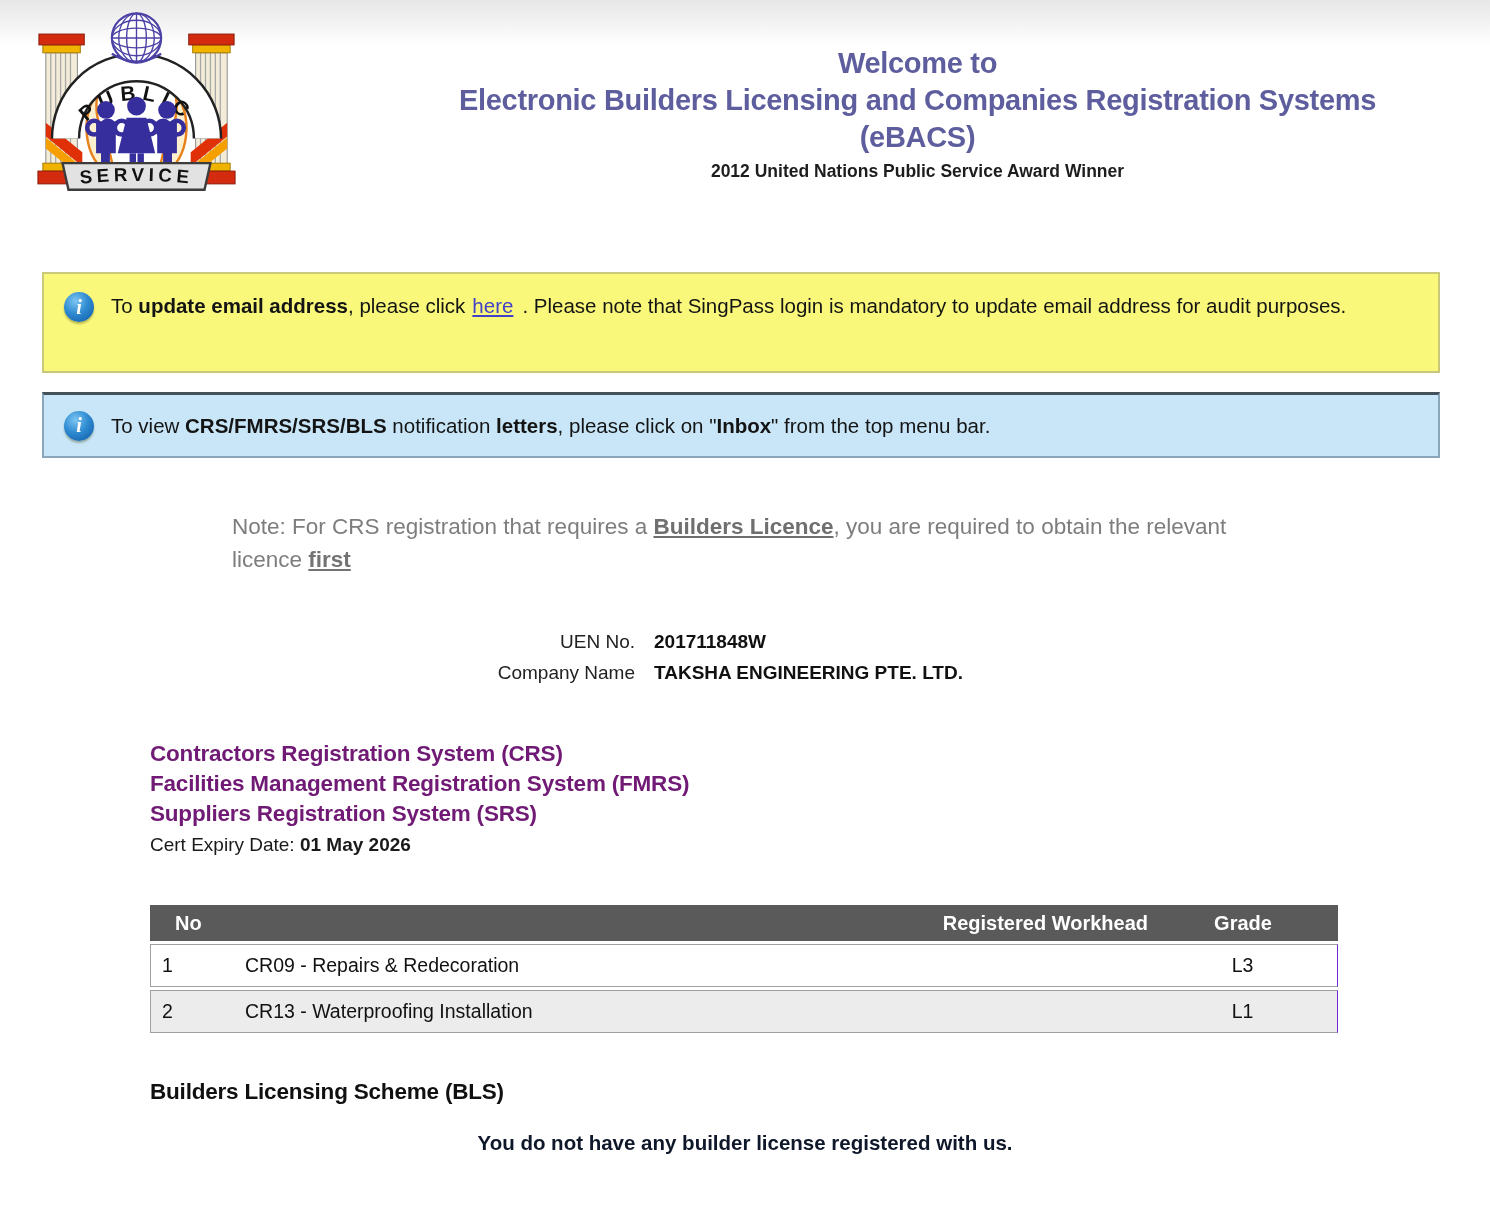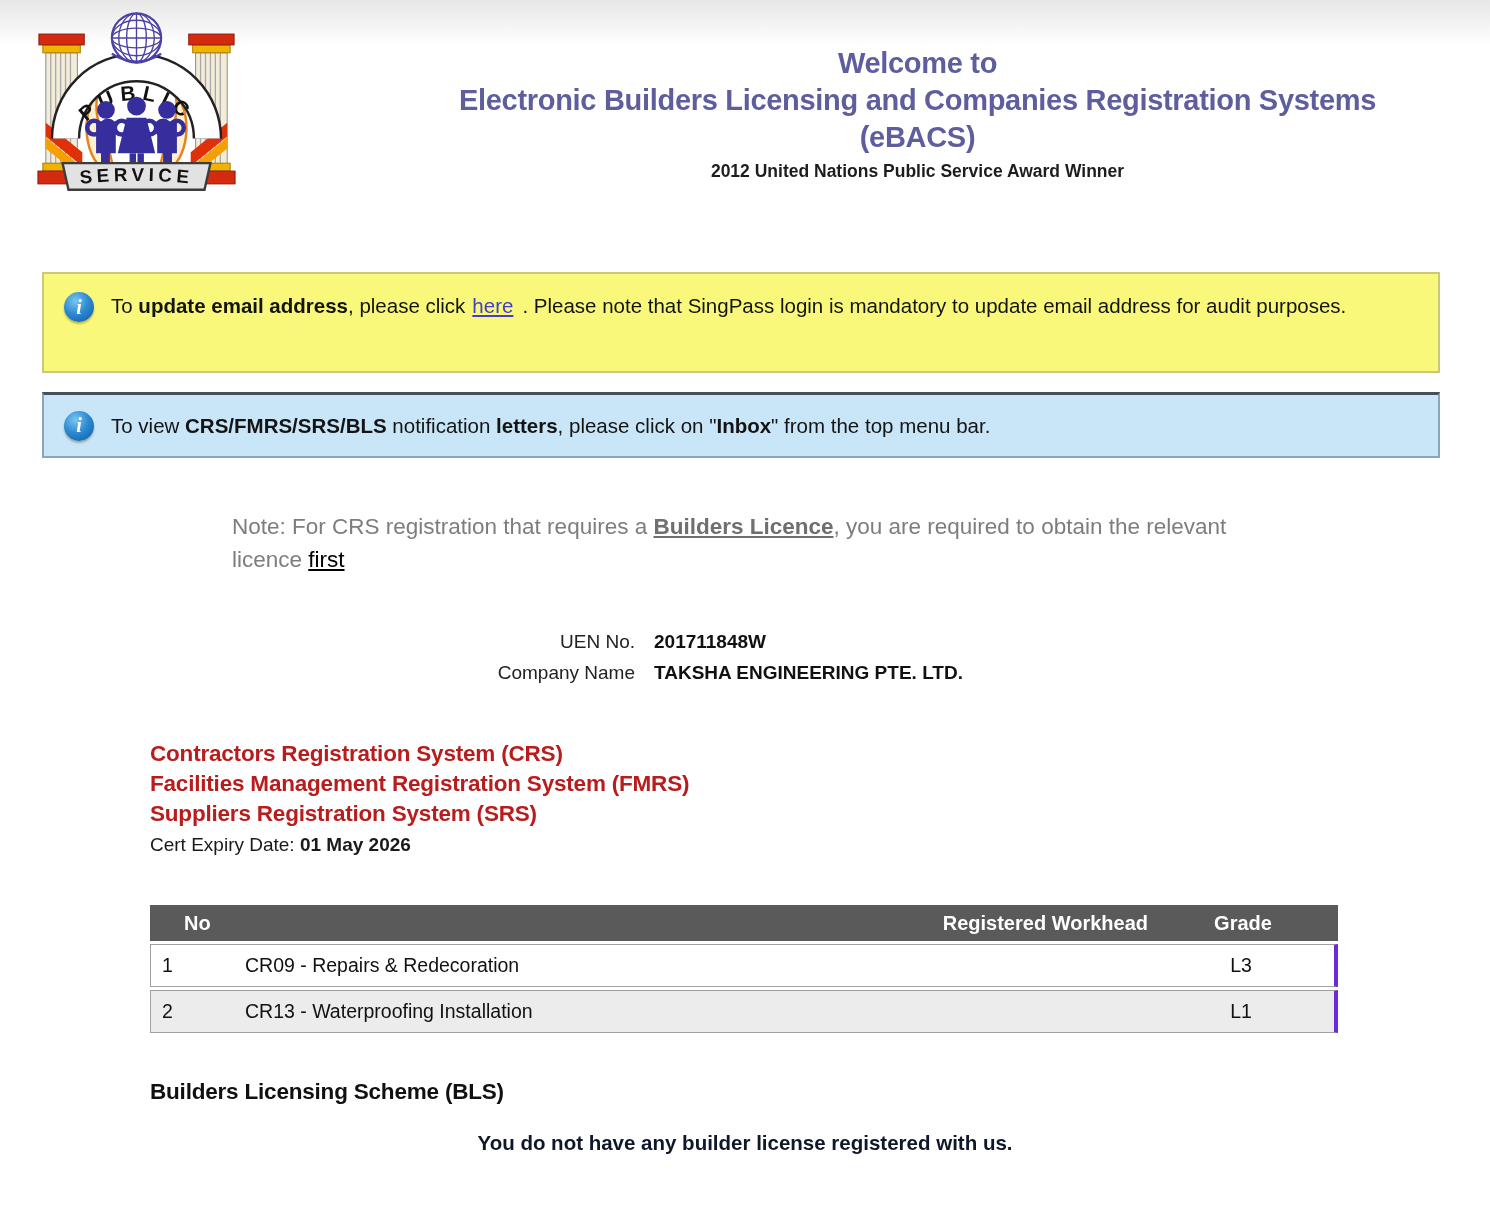--- a/index.html
+++ b/index.html
@@ -46,48 +46,48 @@
   }
   .notice-blue .info-icon { margin-top:0; }
   .notice b { font-weight:bold; }
   a.here-link { color:#4040c8; text-decoration:underline; margin:0 9px 0 7px; cursor:pointer; }
   
   .note {
     position:absolute; left:232px; top:510px; width:1000px;
     font-size:22.5px; line-height:33px; color:#7d7d7d;
   }
   .note .builders-link { color:#6f6f6f; font-weight:bold; text-decoration:underline; cursor:pointer; }
-  .note .first-link { color:#000000; font-weight:normal; text-decoration:underline; cursor:pointer; }
+  .note .first-link { color:#737373; font-weight:bold; text-decoration:underline; cursor:pointer; }
   
   .company { position:absolute; left:0; top:626px; width:1270px; }
   .company-row { display:flex; height:31px; align-items:center; }
   .company-label { width:635px; text-align:right; font-size:19px; color:#222; }
   .company-value { margin-left:19px; font-size:19px; font-weight:bold; color:#111; }
   
   .reg-section { position:absolute; left:150px; top:739px; }
-  .reg-heading { font-size:22.5px; font-weight:bold; color:#b91c1c; line-height:30px; letter-spacing:-0.2px; }
+  .reg-heading { font-size:22.5px; font-weight:bold; color:#701a75; line-height:30px; letter-spacing:-0.2px; }
   .cert-line { font-size:19px; margin-top:5px; color:#1a1a1a; }
   .cert-line b { font-weight:bold; }
   
   .workhead-table {
     position:absolute; left:150px; top:902px; width:1188px;
     border-collapse:separate; border-spacing:0 3px; font-size:19.5px; color:#111;
   }
   .workhead-table thead th {
     background:#5a5a5a; color:#fff; font-weight:bold; font-size:20px;
     height:36px; padding:0;
   }
-  .workhead-table th.col-no { width:90px; text-align:left; padding-left:34px; }
+  .workhead-table th.col-no { width:90px; text-align:left; padding-left:25px; }
   .workhead-table th.col-workhead { text-align:right;margin-top:12px; }
   .workhead-table th.col-grade { width:190px; text-align:center; }
   .workhead-table tbody td {
     height:43px; border-top:1px solid #a0a0a0; border-bottom:1px solid #a0a0a0; padding:0;
   }
   .workhead-table tbody td:first-child { border-left:1px solid #a0a0a0; padding-left:11px; }
-  .workhead-table tbody td:last-child { border-right:4px solid #6d28d9; text-align:center; }
+  .workhead-table tbody td:last-child { border-right:1px solid #6d28d9; text-align:center; }
   .workhead-table tbody td.cell-workhead { padding-left:5px; }
   .workhead-table tr.row-odd td { background:#ffffff; }
   .workhead-table tr.row-even td { background:#ececec; }
   
   .bls-heading {
     position:absolute; left:150px; top:1079px;
     font-size:22.5px; font-weight:bold; color:#101010; letter-spacing:-0.2px;
   }
   .bls-message {
     position:absolute; left:0; top:1131px; width:1490px; text-align:center;

